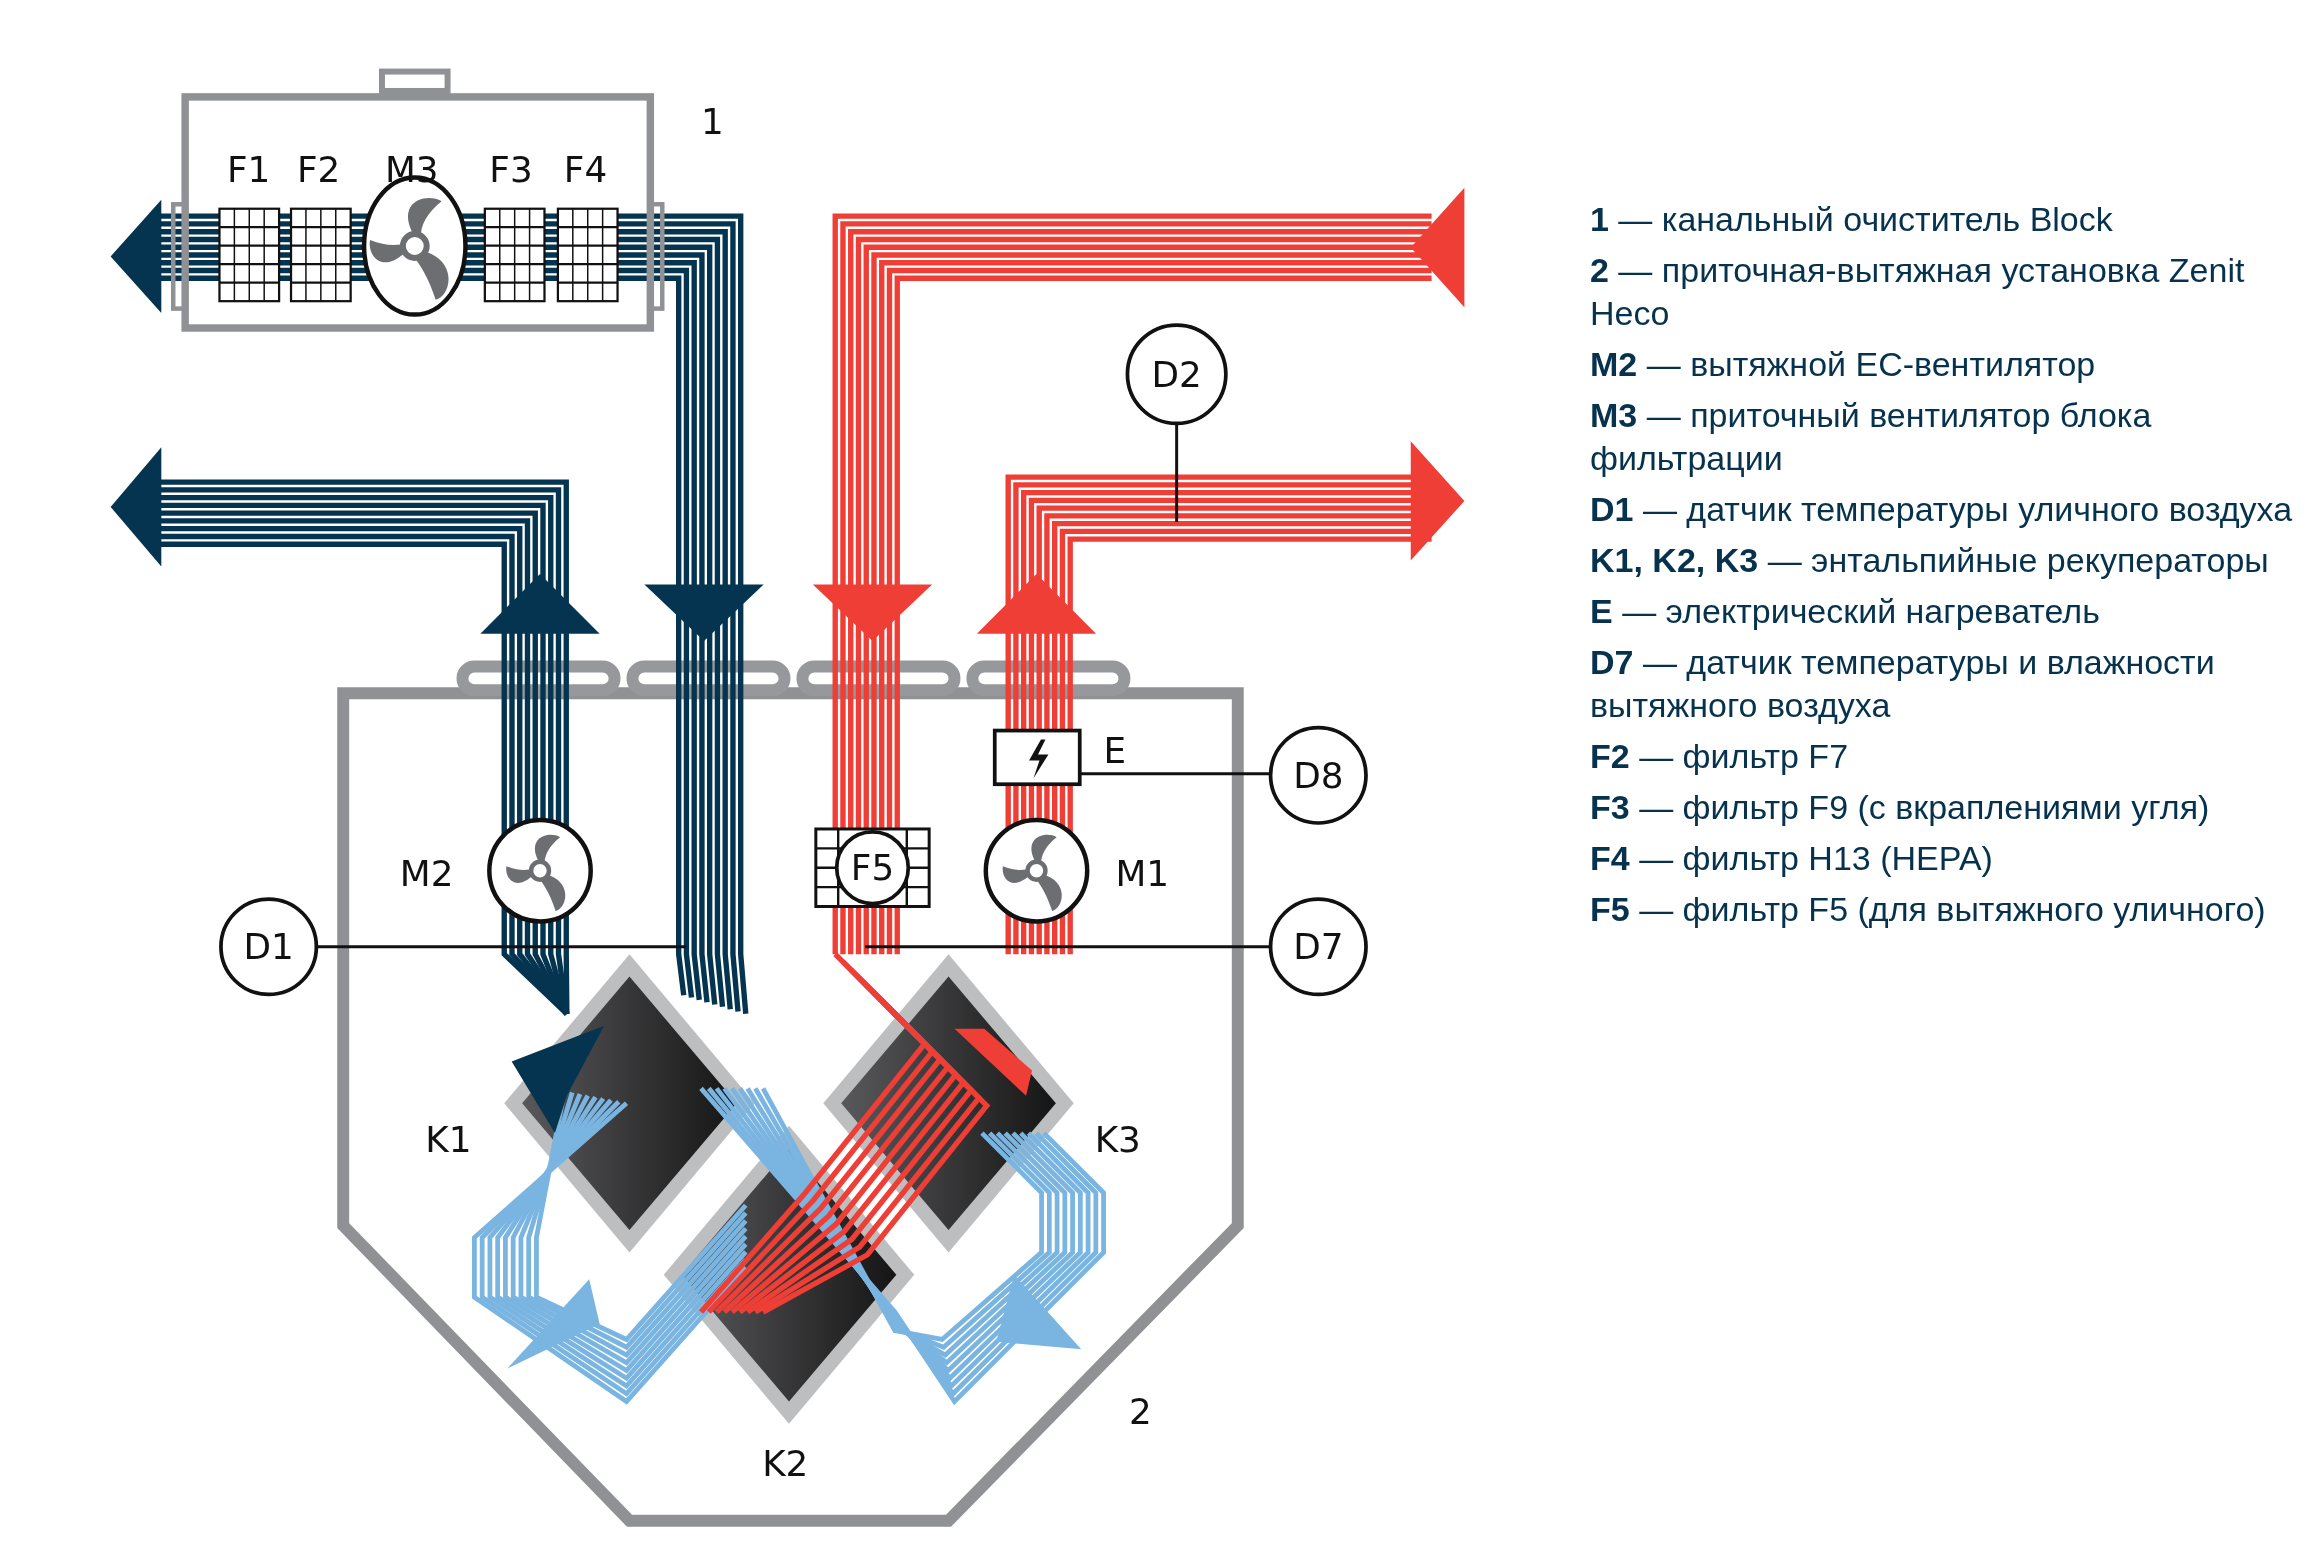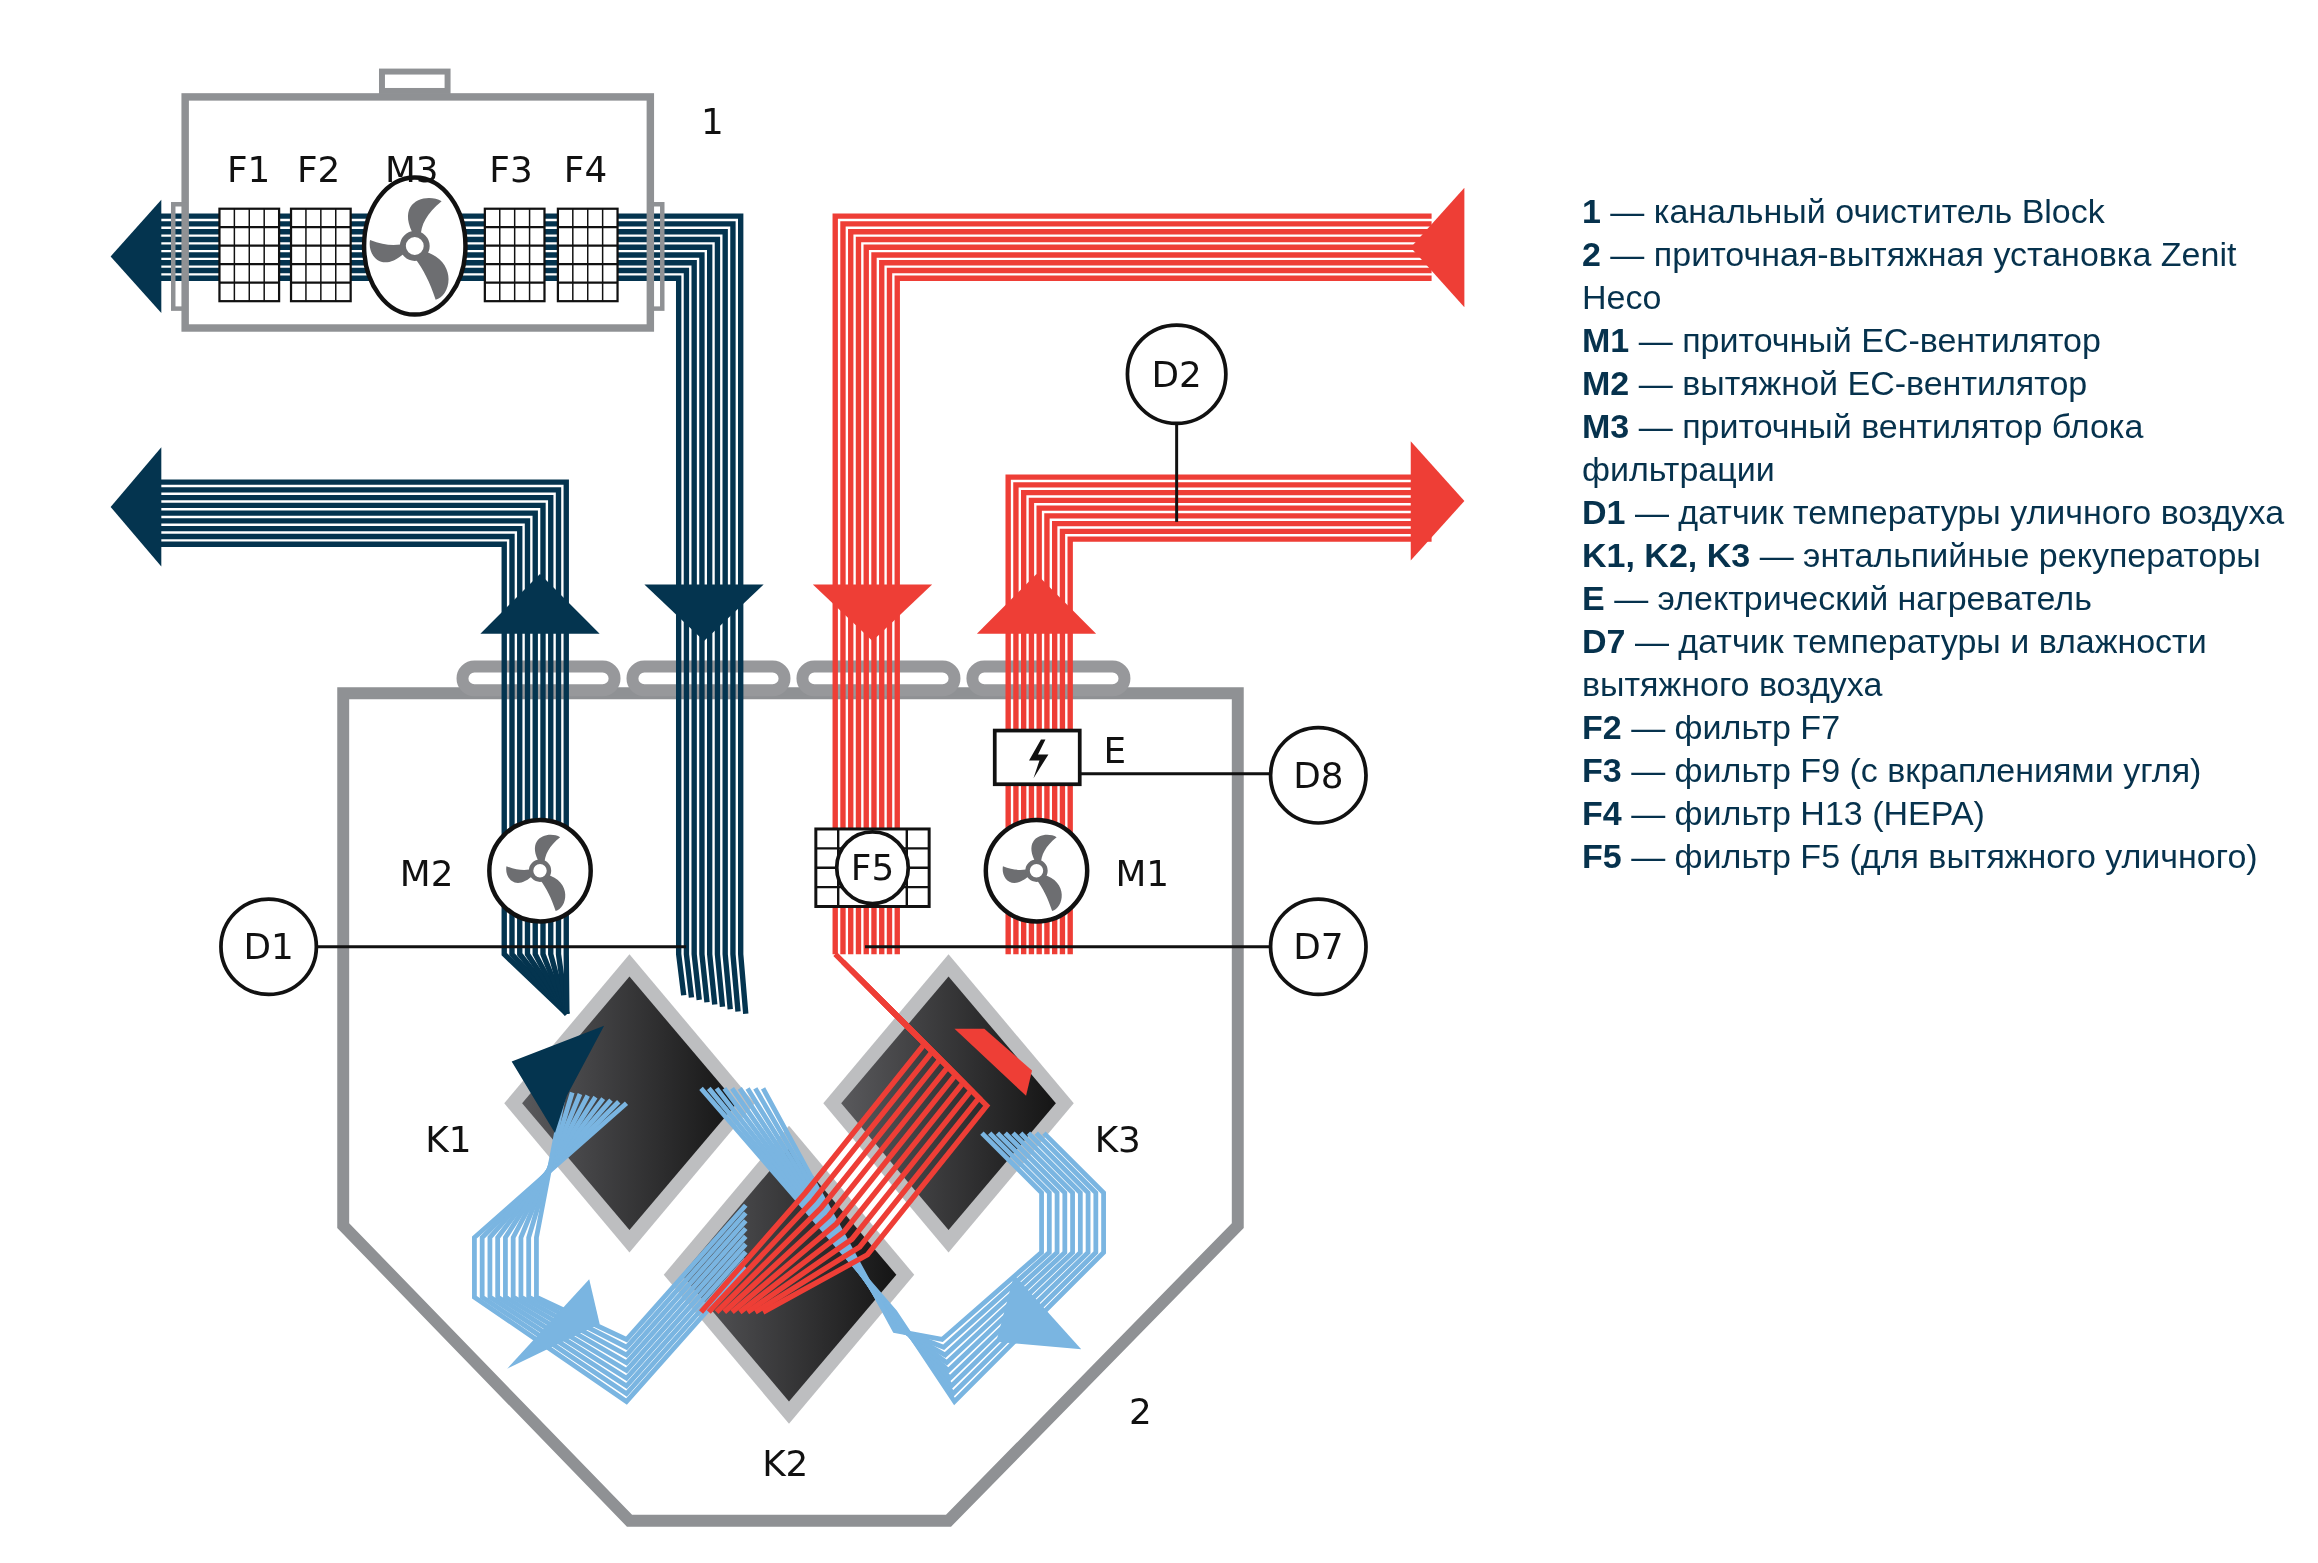--- a/index.html
+++ b/index.html
@@ -5,21 +5,21 @@
   html, body { margin: 0; padding: 0; background: #ffffff; }
   body { width: 2319px; height: 1564px; position: relative; overflow: hidden; }
   #diagram { position: absolute; left: 0; top: 0; width: 2319px; height: 1564px; }
   .lbl { font-family: "DejaVu Sans", sans-serif; font-size: 24px; fill: #111; }
   .sensor-lbl { font-family: "DejaVu Sans", sans-serif; font-size: 24px; fill: #111; text-anchor: middle; dominant-baseline: central; }
   #legend {
     position: absolute; left: 1582px; top: 190px; width: 733px;
     font-family: "Liberation Sans", sans-serif; font-size: 34px; line-height: 43px;
     color: #06324d;
   }
-  .legend-item { margin: 0; }
+  .legend-item { margin: 8px; }
   .legend-key { font-weight: bold; }
 </style>
 </head>
 <body>
 
 <svg id="diagram" viewBox="0 0 1555 1049" xmlns="http://www.w3.org/2000/svg">
   <defs>
     <linearGradient id="exgrad" x1="0" y1="0" x2="1" y2="0">
       <stop offset="0" stop-color="#59595c"></stop>
       <stop offset="1" stop-color="#151515"></stop>
@@ -275,21 +275,20 @@
       <text class="lbl" x="199" y="122">F2</text>
       <text class="lbl" x="258" y="122">M3</text>
       <text class="lbl" x="328" y="122">F3</text>
       <text class="lbl" x="378" y="122">F4</text>
     </g>
 </svg>
 
 <div id="legend">
     <p class="legend-item"><span class="legend-key">1</span><span> — канальный очиститель Block</span></p>
     <p class="legend-item"><span class="legend-key">2</span><span> — приточная-вытяжная установка Zenit Heco</span></p>
-    <p class="legend-item"><span class="legend-key">M1</span><span> — приточный EC-вентилятор</span></p>
     <p class="legend-item"><span class="legend-key">M2</span><span> — вытяжной EC-вентилятор</span></p>
     <p class="legend-item"><span class="legend-key">M3</span><span> — приточный вентилятор блока фильтрации</span></p>
     <p class="legend-item"><span class="legend-key">D1</span><span> — датчик температуры уличного воздуха</span></p>
     <p class="legend-item"><span class="legend-key">K1, K2, K3</span><span> — энтальпийные рекуператоры</span></p>
     <p class="legend-item"><span class="legend-key">E</span><span> — электрический нагреватель</span></p>
     <p class="legend-item"><span class="legend-key">D7</span><span> — датчик температуры и влажности вытяжного воздуха</span></p>
     <p class="legend-item"><span class="legend-key">F2</span><span> — фильтр F7</span></p>
     <p class="legend-item"><span class="legend-key">F3</span><span> — фильтр F9 (с вкраплениями угля)</span></p>
     <p class="legend-item"><span class="legend-key">F4</span><span> — фильтр H13 (HEPA)</span></p>
     <p class="legend-item"><span class="legend-key">F5</span><span> — фильтр F5 (для вытяжного уличного)</span></p>

